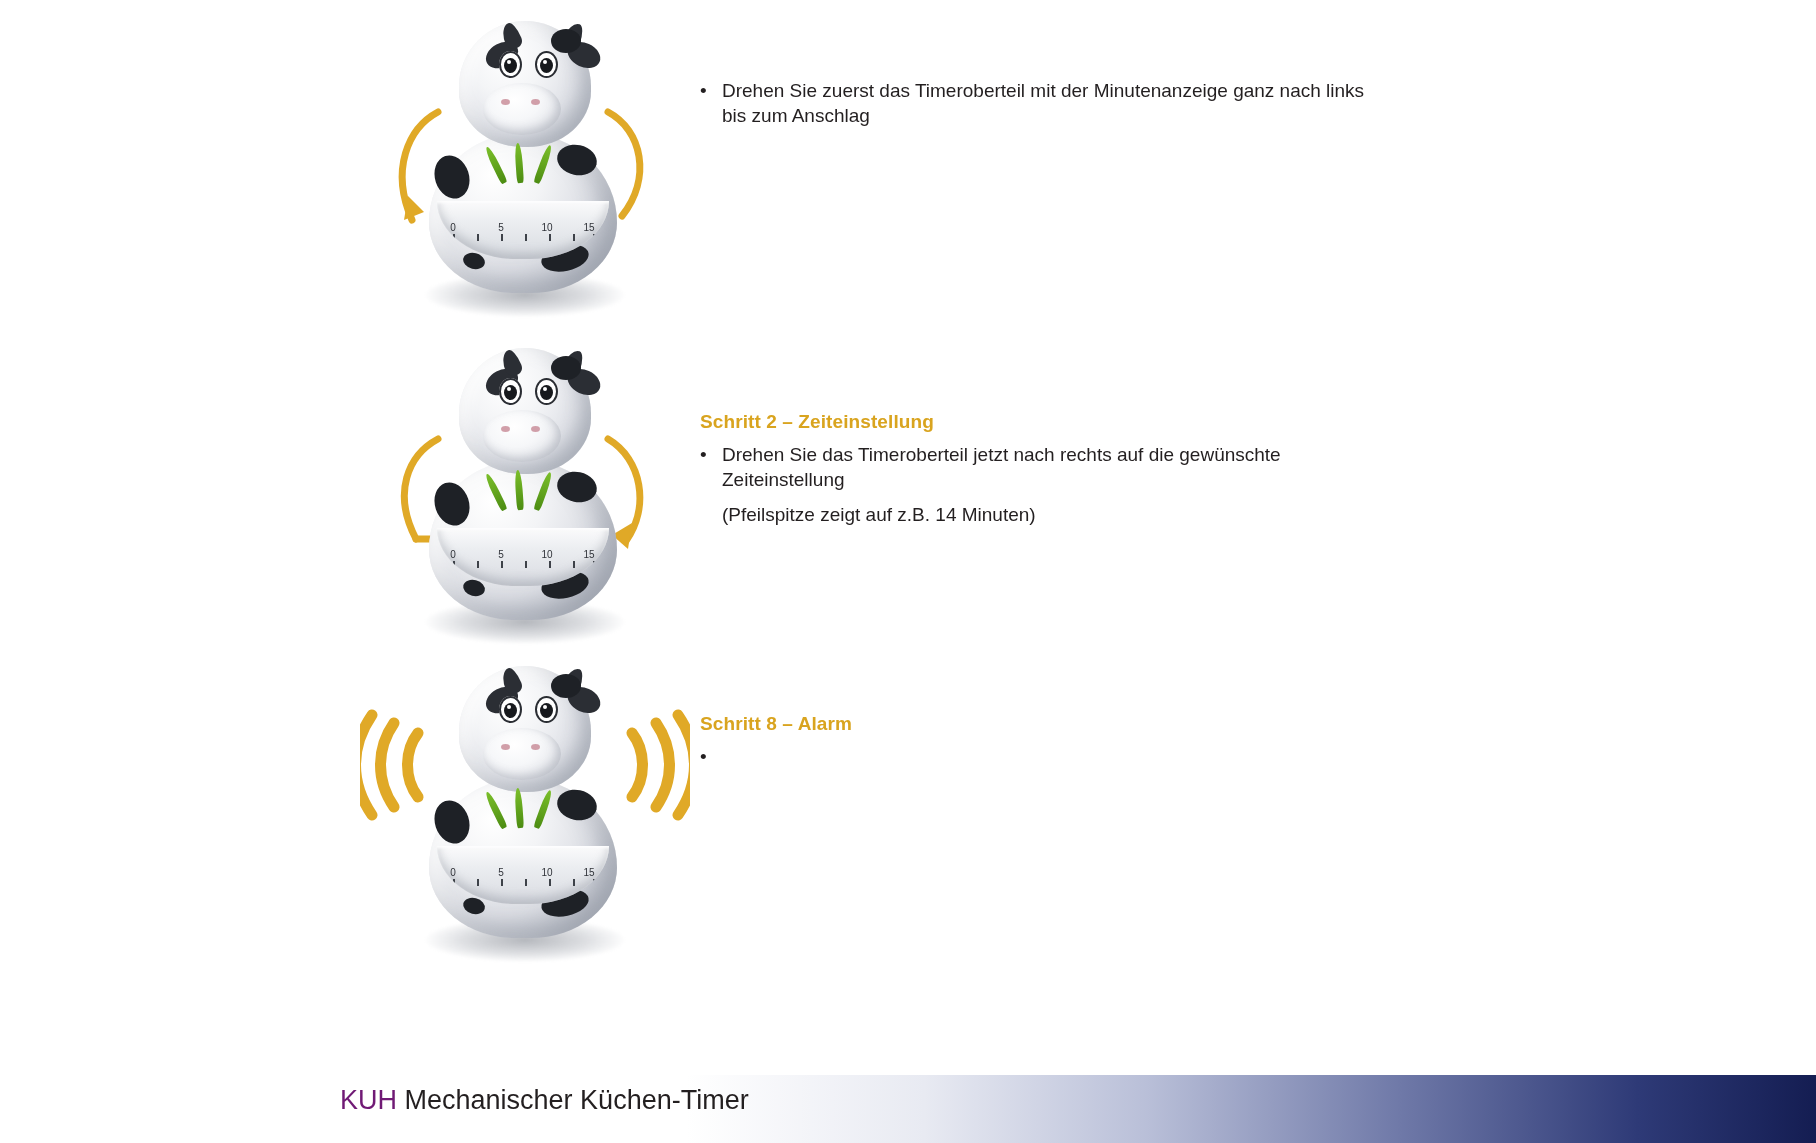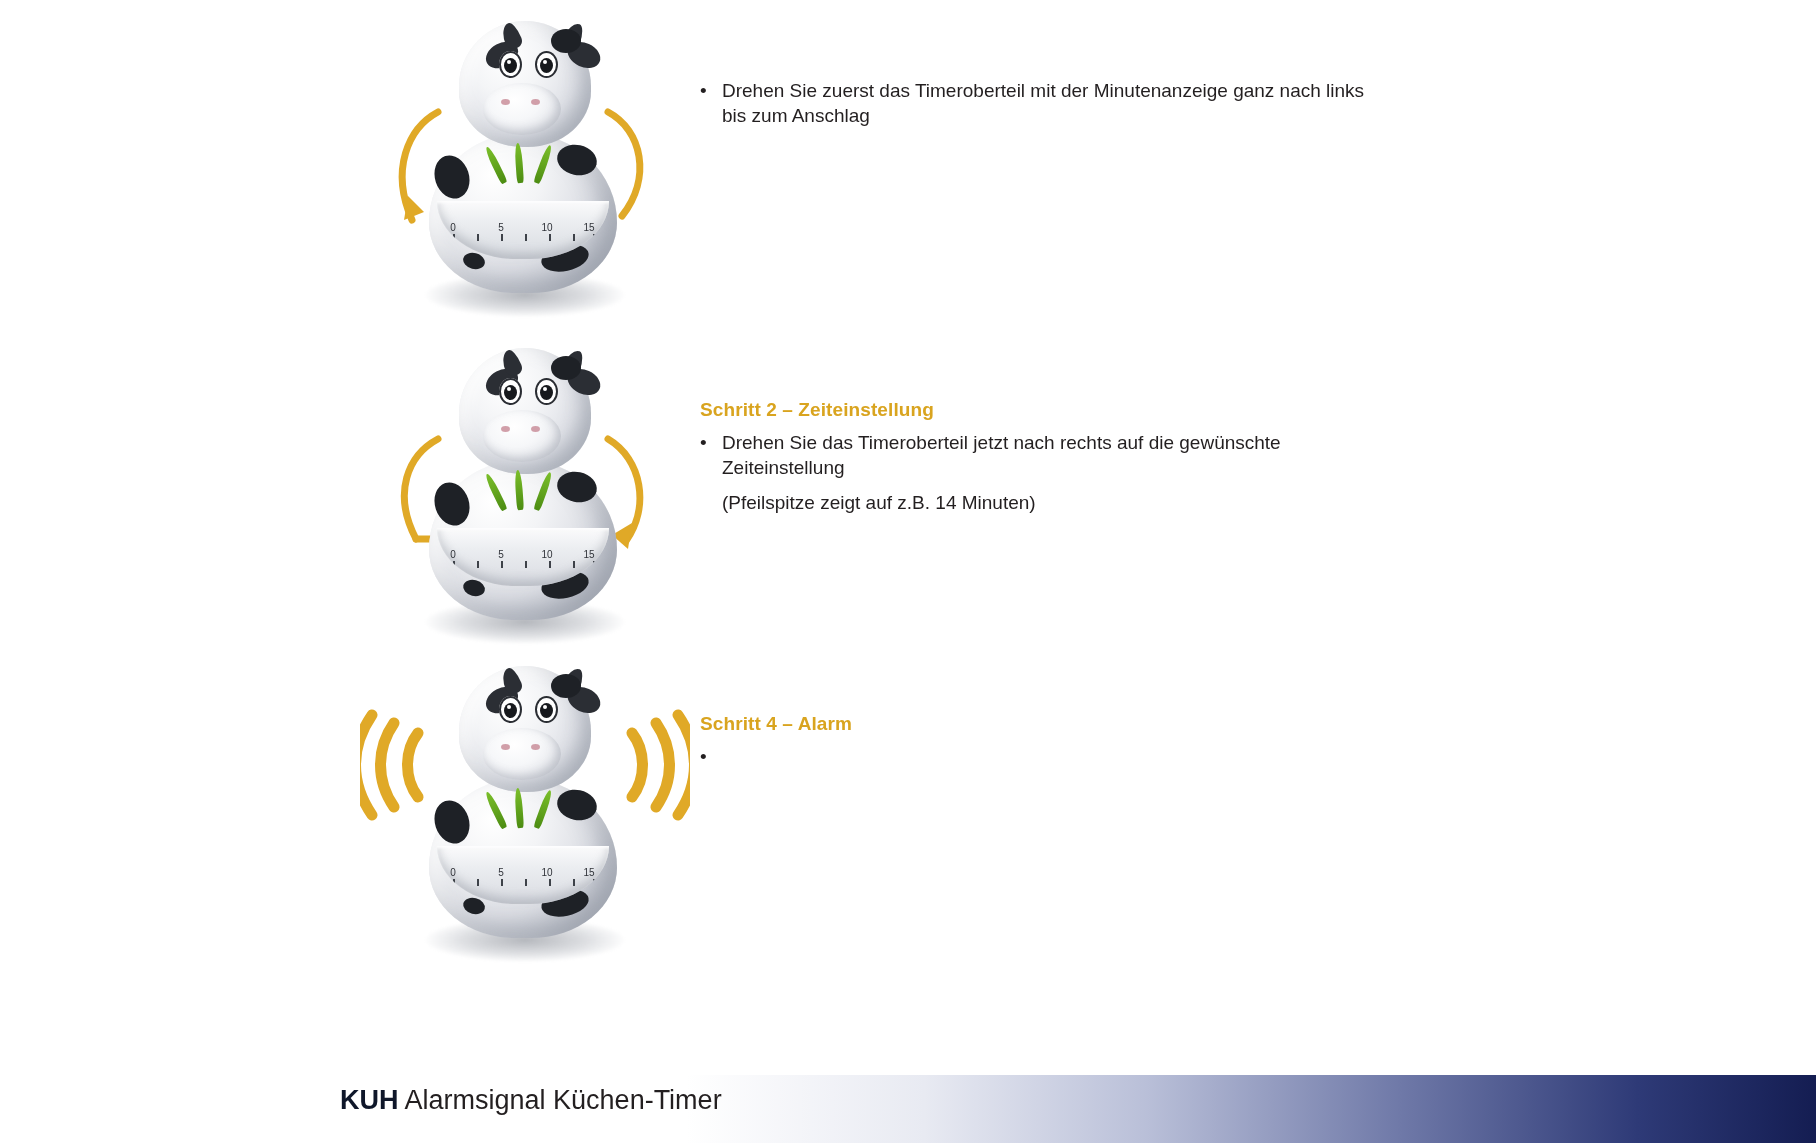--- a/index.html
+++ b/index.html
@@ -248,22 +248,22 @@
   }
   .footer-text {
     position: absolute;
     left: 340px;
     top: 1085px;
     font-size: 27px;
     color: #231f20;
     white-space: nowrap;
   }
   .footer-text .kuh {
-    color: #0f172a;
-    font-weight: bold;
+    color: #701a75;
+    font-weight: normal;
   }
 </style>
 </head>
 <body>
 
 <div class="page">
 
   <div class="step" id="step-1">
 
     <div class="figure">
@@ -380,21 +380,21 @@
           </div>
         </div>
         <div class="grass">
           <span style="left:2px; transform:rotate(-26deg);"></span>
           <span style="left:18px; transform:rotate(-4deg);"></span>
           <span style="left:34px; transform:rotate(20deg);"></span>
         </div>
       </div>
     </div>
 
-    <div class="text-block" style="top:72px;">
+    <div class="text-block" style="top:84px;">
       <p class="step-title">Schritt 2 – Zeiteinstellung</p>
       <div class="bullet-row">
         <span class="bullet-dot">•</span>
         <span class="bullet-text">Drehen Sie das Timeroberteil jetzt nach rechts auf die gewünschte Zeiteinstellung</span>
       </div>
       <p class="note">(Pfeilspitze zeigt auf z.B. 14 Minuten)</p>
     </div>
   </div>
 
   <div class="step" id="step-3">
@@ -451,26 +451,26 @@
         </div>
         <div class="grass">
           <span style="left:2px; transform:rotate(-26deg);"></span>
           <span style="left:18px; transform:rotate(-4deg);"></span>
           <span style="left:34px; transform:rotate(20deg);"></span>
         </div>
       </div>
     </div>
 
     <div class="text-block" style="top:68px;">
-      <p class="step-title">Schritt 4 – Alarm</p>
+      <p class="step-title">Schritt 8 – Alarm</p>
       <div class="bullet-row">
         <span class="bullet-dot">•</span>
       </div>
     </div>
   </div>
 
   <div class="footer"></div>
   <div class="footer-text">
     <span class="kuh">KUH</span>
-    <span>Alarmsignal Küchen-Timer</span>
+    <span>Mechanischer Küchen-Timer</span>
   </div>
 
 </div>
 
 </body></html>

